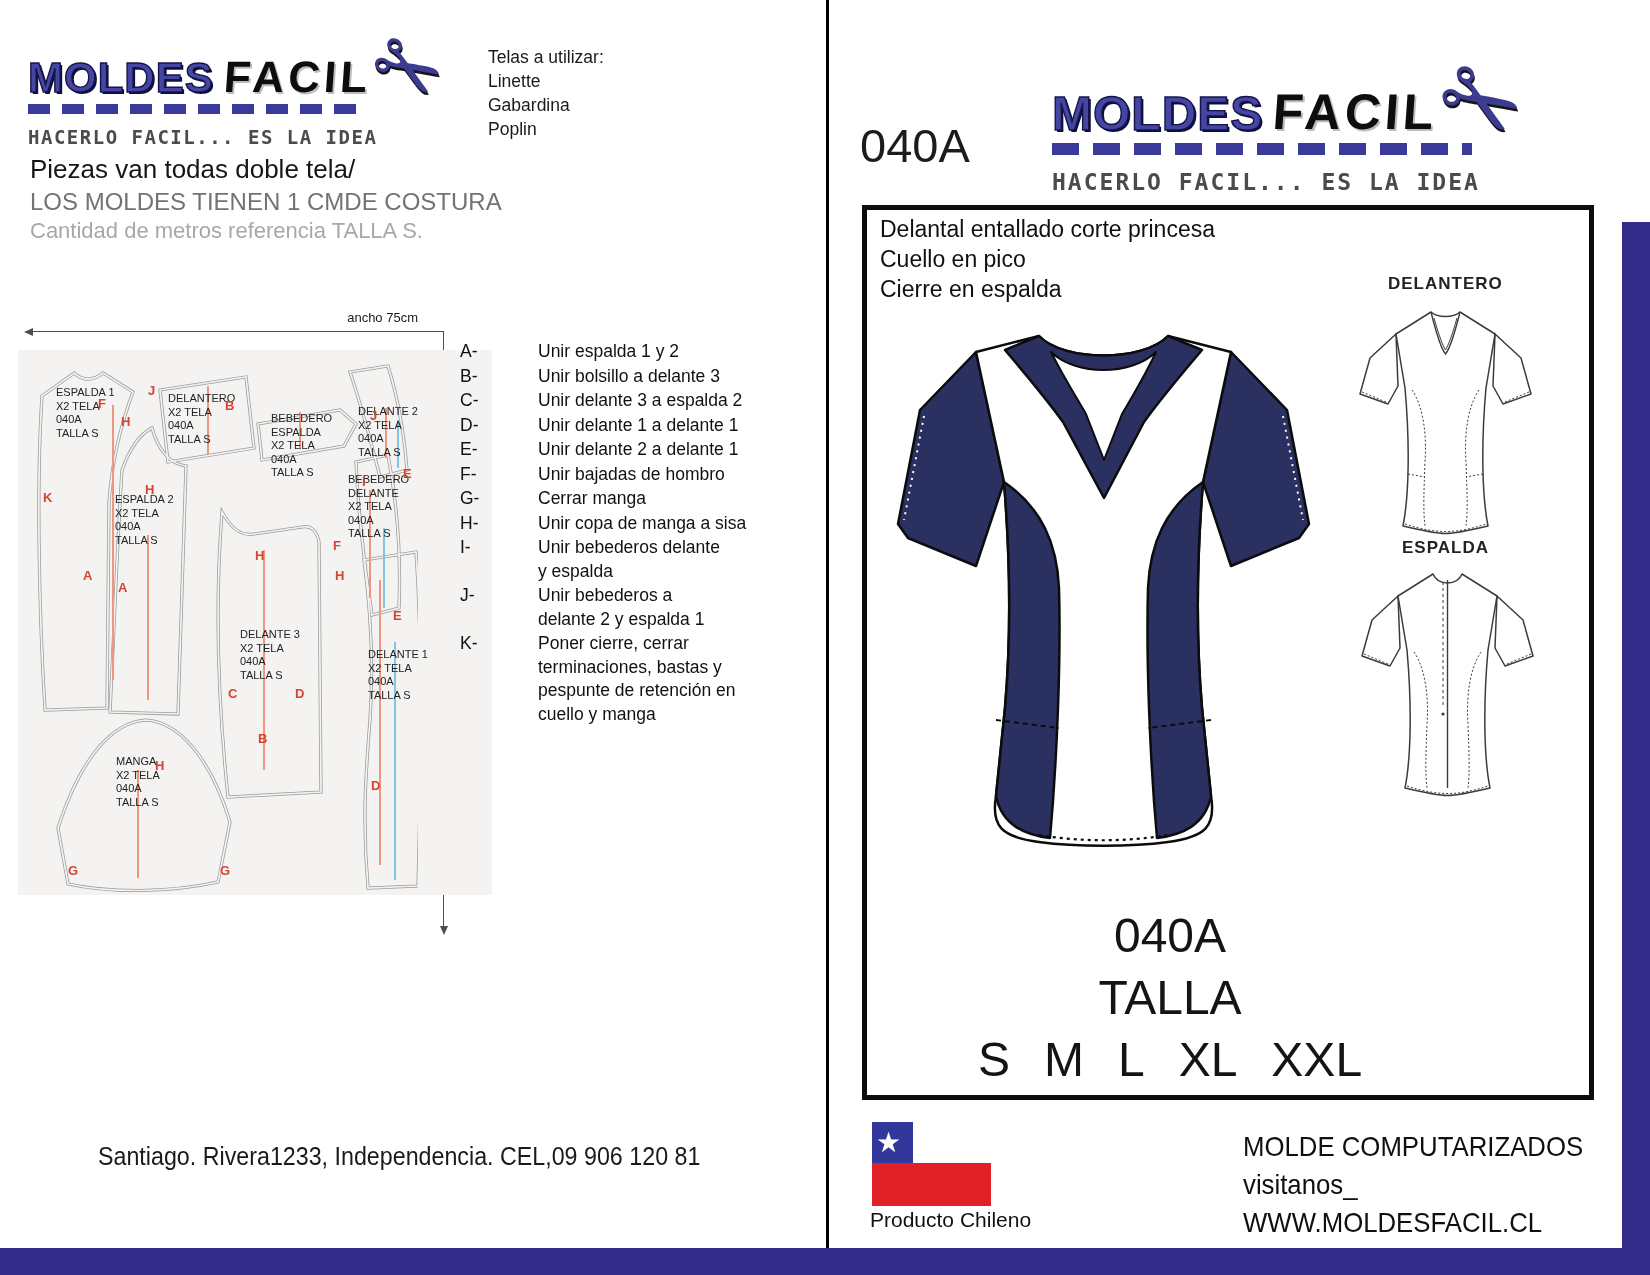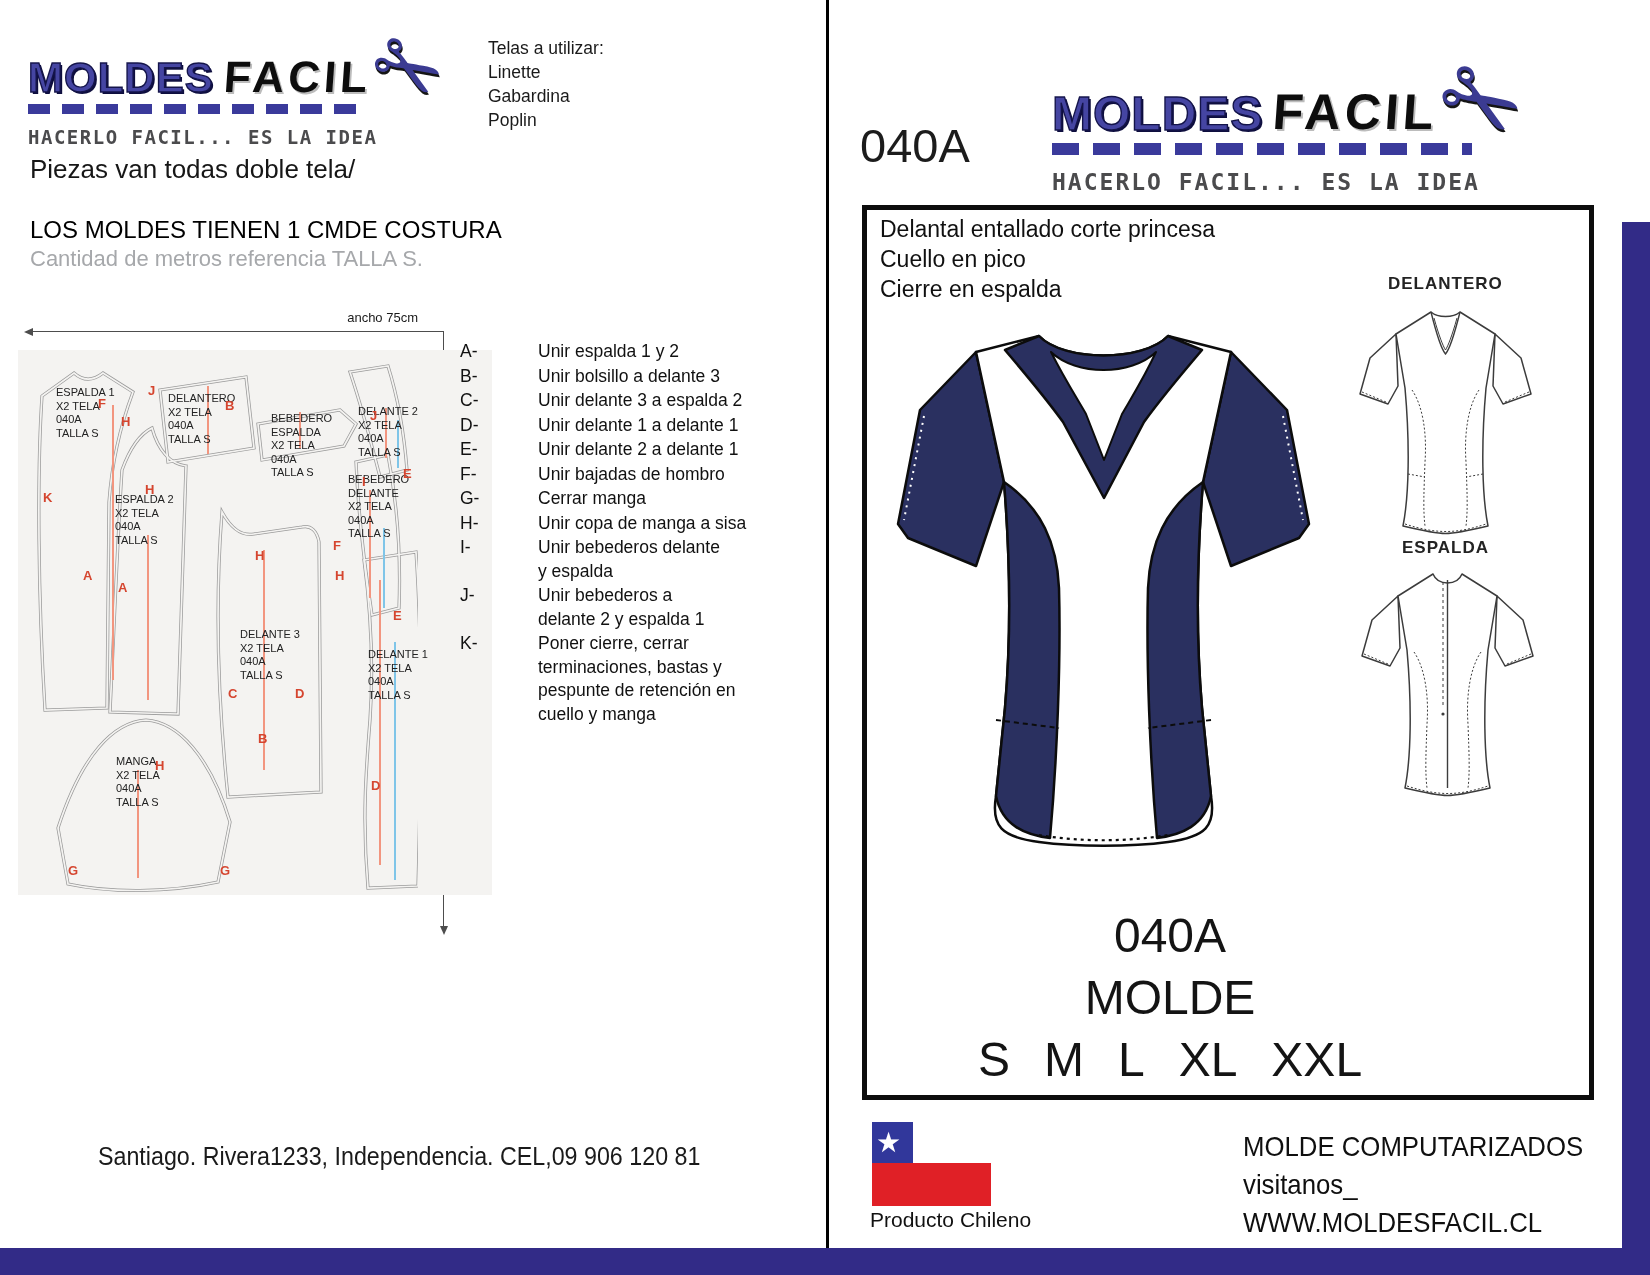--- a/index.html
+++ b/index.html
@@ -32,25 +32,25 @@
 
   .logo-right{left:1052px;top:64px;width:520px;}
   .logo-right .moldes{font-size:48px;}
   .logo-right .facil{font-size:50px;}
   .logo-right .scissors{font-size:96px;}
   .logo-right .dashline{height:12px;width:420px;margin-top:2px;
      background:repeating-linear-gradient(90deg,#3a3a9b 0 27px,transparent 27px 41px);}
   .logo-right .tagline{font-size:23px;letter-spacing:2px;margin-top:14px;}
 
   
-  .fabrics{position:absolute;left:488px;top:36px;font-size:17.5px;line-height:24px;color:#1a1a1a;}
+  .fabrics{position:absolute;left:488px;top:45px;font-size:17.5px;line-height:24px;color:#1a1a1a;}
   .headings{position:absolute;left:30px;top:152px;}
   .h-main{font-size:28px;line-height:36px;color:#161616;}
   .h-sub{font-size:26px;line-height:35px;color:#161616;}
-  .h-gray1{font-size:24px;line-height:30px;color:#000000;margin-top:28px;}
+  .h-gray1{font-size:24px;line-height:30px;color:#737373;}
   .h-gray2{font-size:22px;line-height:27px;color:#a6a8ab;}
 
   
   .ancho-label{position:absolute;left:18px;top:310px;width:400px;text-align:right;font-size:13px;color:#1a1a1a;}
   .meas-h{position:absolute;left:28px;top:331px;width:416px;border-top:1.5px solid #4d4d4d;}
   .arrow-left{position:absolute;left:24px;top:328px;width:0;height:0;
      border-top:4px solid transparent;border-bottom:4px solid transparent;border-right:9px solid #4d4d4d;}
   .meas-v{position:absolute;left:443px;top:331px;height:598px;border-left:1.5px solid #4d4d4d;}
   .arrow-down{position:absolute;left:440px;top:926px;width:0;height:0;
      border-left:4px solid transparent;border-right:4px solid transparent;border-top:9px solid #4d4d4d;}
@@ -407,21 +407,21 @@
       <path stroke-width="1" stroke-dasharray="2,2" d="M84,96 C95,112 99,140 97,168 C96,196 95,216 97,232"></path>
       <path stroke-width="1" stroke-dasharray="2,2" d="M151,96 C140,112 136,140 138,168 C139,196 140,216 138,232"></path>
       <path stroke-width="1" stroke-dasharray="2,2" d="M77,230 C108,240 128,240 158,230"></path>
       <path stroke-width="1" stroke-dasharray="2,2" d="M34,98 L58,108"></path>
       <path stroke-width="1" stroke-dasharray="2,2" d="M201,98 L177,108"></path>
     </g>
   </svg>
 
   <div class="codeblock">
     <div class="line">040A</div>
-    <div class="line">MOLDE</div>
+    <div class="line">TALLA</div>
     <div class="line sizes"><span class="size">S</span><span class="size">M</span><span class="size">L</span><span class="size">XL</span><span class="size">XXL</span></div>
   </div>
 
   <div class="flag">
     <div class="flag-blue">
       <span class="flag-star">★</span>
     </div>
     <div class="flag-red"></div>
   </div>
   <div class="flag-caption">Producto Chileno</div>

